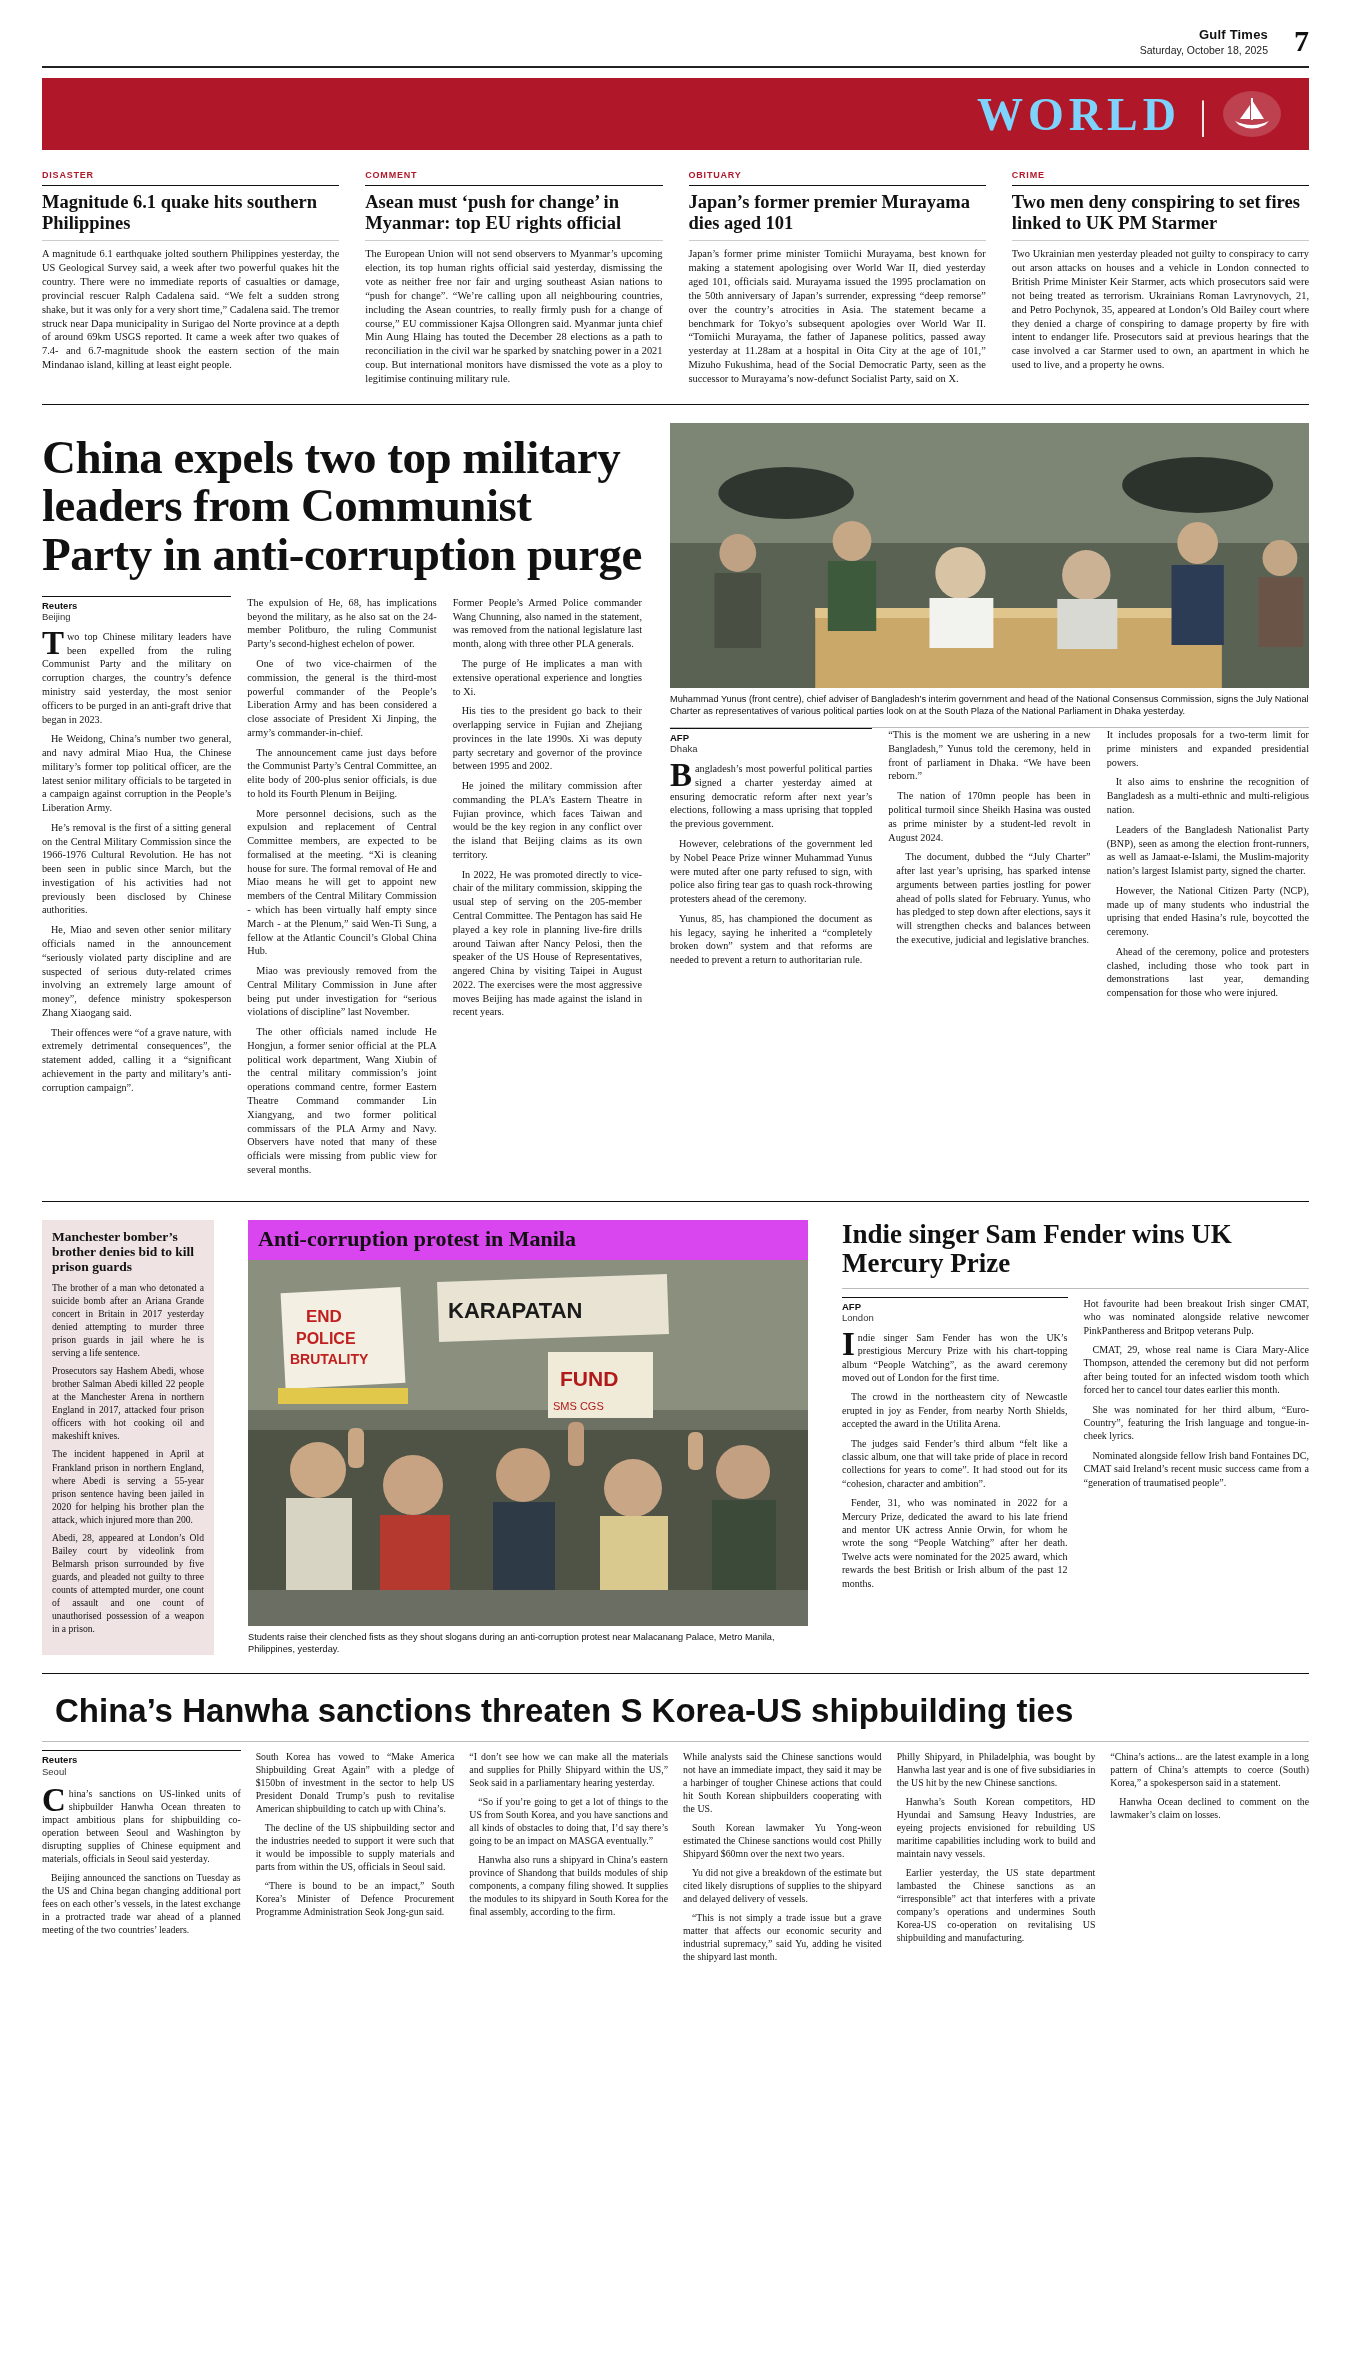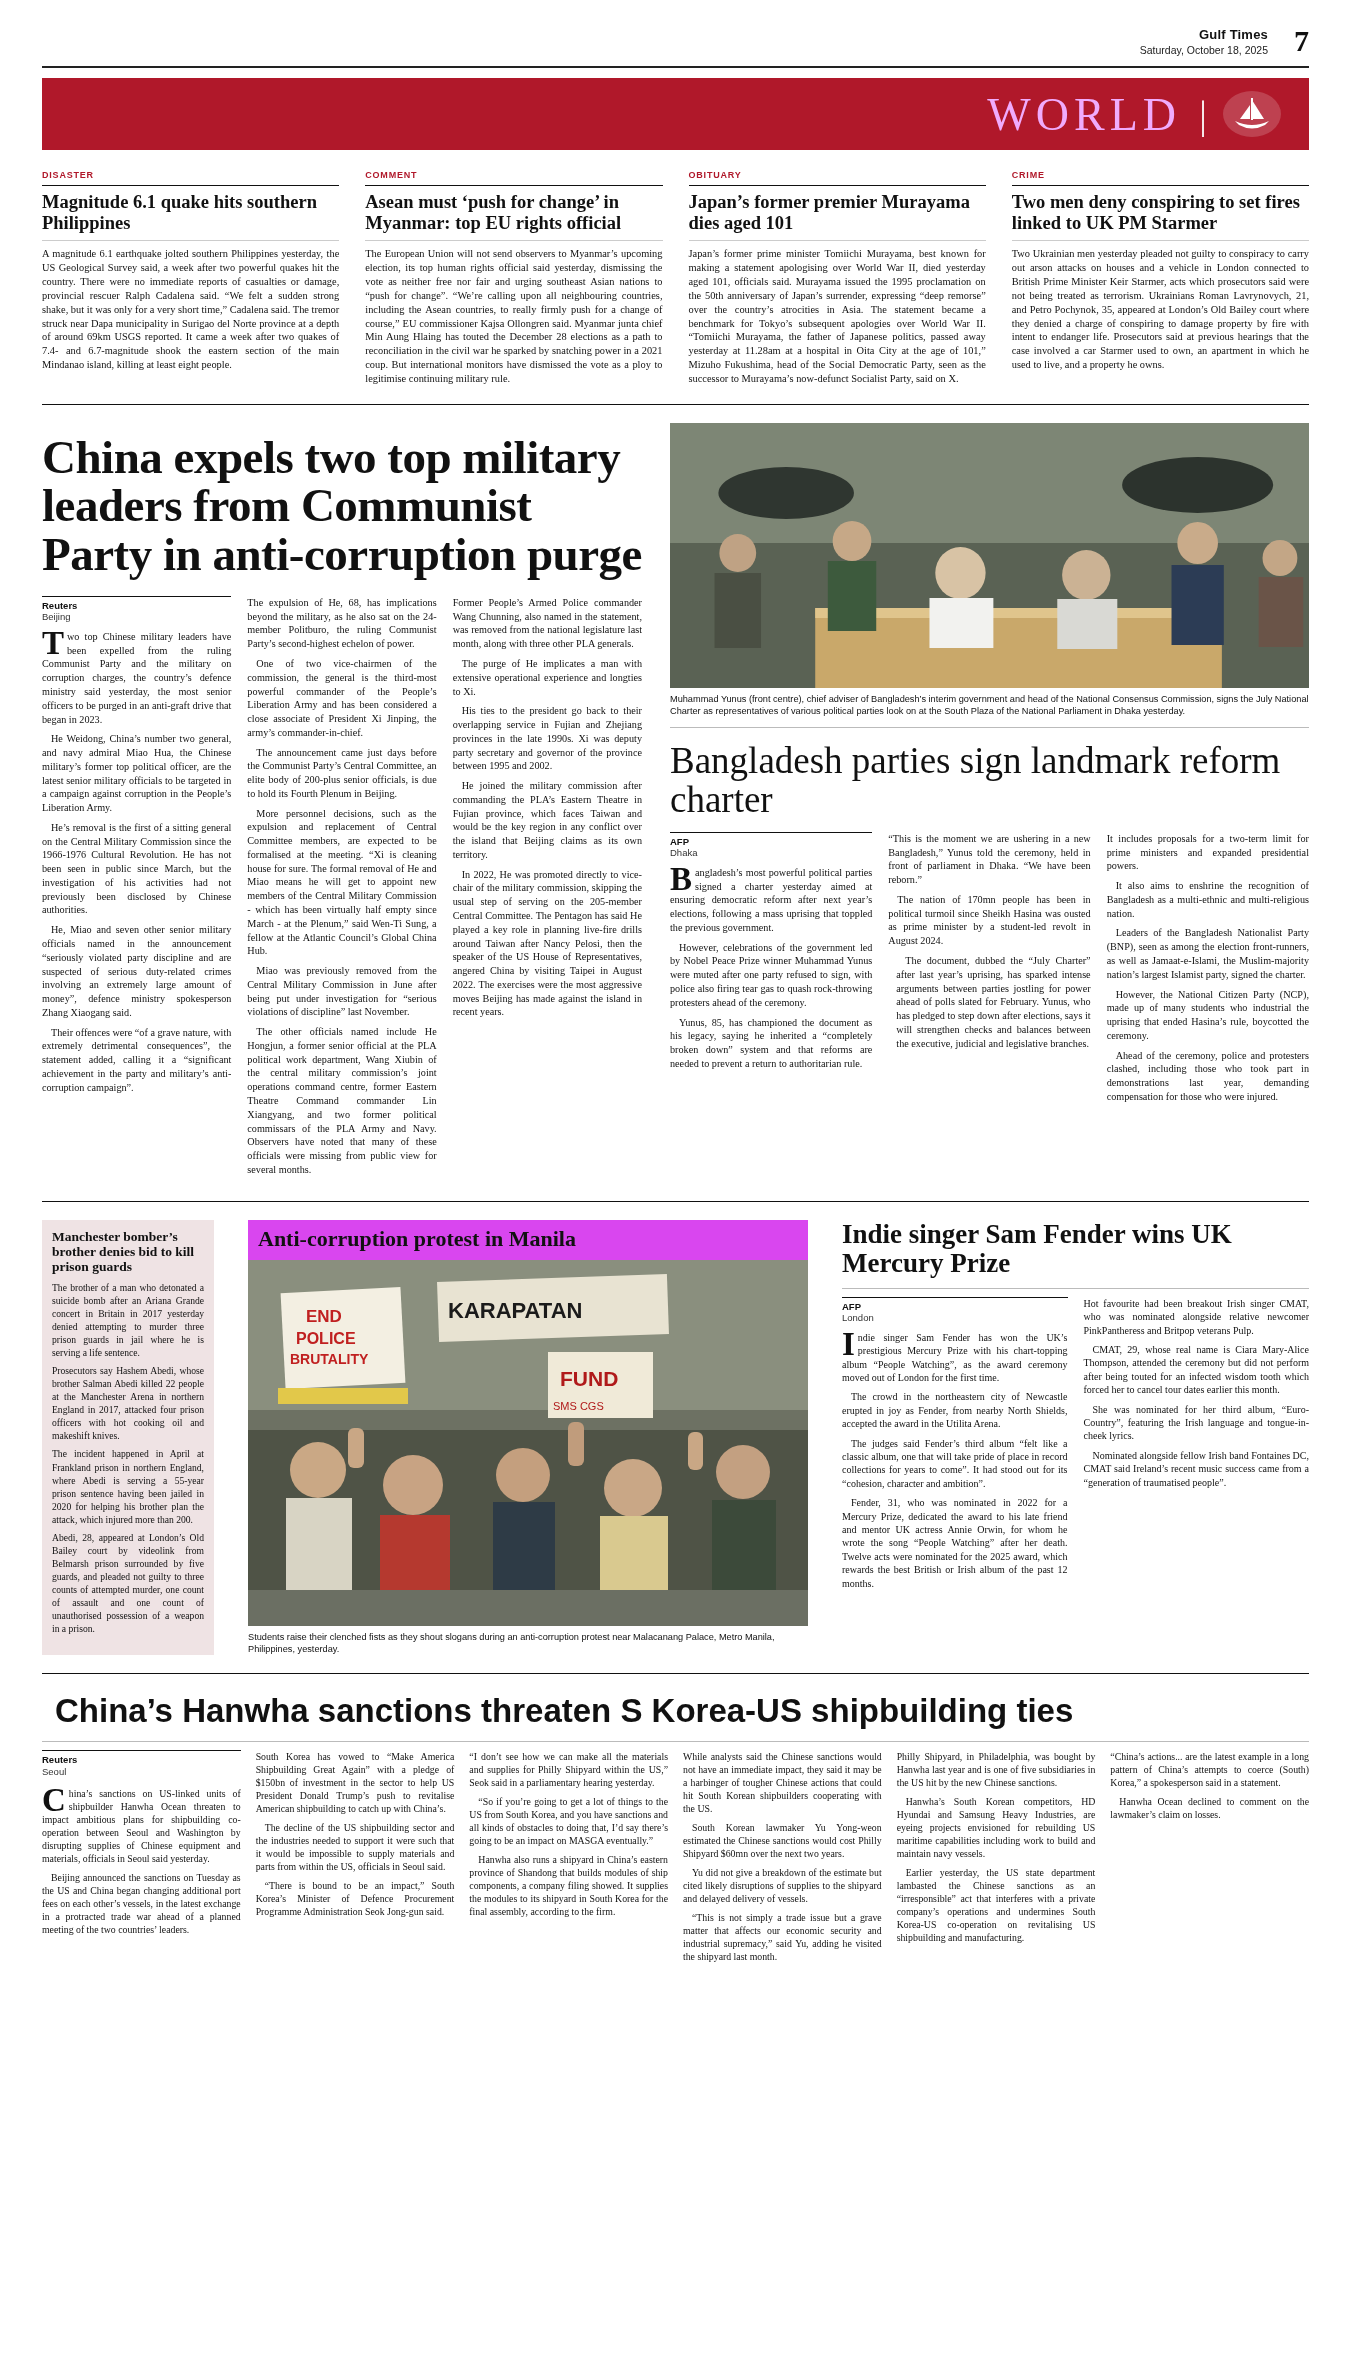--- a/index.html
+++ b/index.html
@@ -14,21 +14,21 @@
 
   
   .masthead { display:flex; align-items:flex-end; justify-content:flex-end; gap:14px; padding-bottom:6px; }
   .mh-title { font-family:"Liberation Sans", sans-serif; font-size:13px; font-weight:bold; letter-spacing:.2px; text-align:right; }
   .mh-date { font-family:"Liberation Sans", sans-serif; font-size:10.5px; color:#222; text-align:right; margin-top:2px; }
   .mh-page { font-family:"Liberation Serif", serif; font-size:30px; font-weight:bold; line-height:1; padding-left:12px; }
   .mh-rule { border-top:2px solid #222; margin-top:4px; }
 
   
   .banner { margin-top:10px; background:#b0182a; height:72px; display:flex; align-items:center; justify-content:flex-end; padding-right:28px; }
-  .banner .word { font-family:"Liberation Serif", serif; color:#f0abfc; font-size:46px; letter-spacing:5px; font-weight:400; }
+  .banner .word { font-family:"Liberation Serif", serif; color:#7dd3fc; font-size:46px; letter-spacing:5px; font-weight:700; }
   .banner .divider { color:#fff; font-size:40px; margin:0 16px 0 18px; opacity:.9; }
   .banner .logo { width:58px; height:46px; position:relative; }
   .banner .logo .circle { position:absolute; inset:0; border-radius:50%; background:#fff; opacity:.18; }
   .banner .logo svg { position:absolute; left:6px; top:4px; }
 
   
   .briefs { display:grid; grid-template-columns:repeat(4, 1fr); gap:26px; margin-top:20px; }
   .kicker { font-family:"Liberation Sans", sans-serif; font-size:9px; font-weight:bold; letter-spacing:.8px; color:#b0182a; margin-bottom:5px; }
   .brief h3 { font-family:"Liberation Serif", serif; font-size:18.5px; line-height:1.12; margin:0 0 7px 0; font-weight:bold; }
   .brief .body { font-size:10.4px; line-height:1.33; text-align:justify; }
@@ -194,21 +194,20 @@
           <circle cx="70" cy="130" r="19" fill="#bfa284"></circle>
           <rect x="46" y="150" width="48" height="75" fill="#4a4f43"></rect>
           <circle cx="630" cy="135" r="18" fill="#c3a686"></circle>
           <rect x="608" y="154" width="46" height="70" fill="#6a5448"></rect>
         </svg>
       </div>
       <div class="photo-cap">Muhammad Yunus (front centre), chief adviser of Bangladesh’s interim government and head of the National Consensus Commission, signs the July National Charter as representatives of various political parties look on at the South Plaza of the National Parliament in Dhaka yesterday.</div>
 
       <div class="hr-thin" style="margin:10px 0 0 0;"></div>
 
-      <h2 class="bd-head">Bangladesh parties sign landmark reform charter</h2>
 
       <div style="display:grid;grid-template-columns:1fr 1fr 1fr;gap:16px;">
         <div>
           <div class="byline">
             <span>AFP</span><br>
             <span class="place">Dhaka</span>
           </div>
           <div style="font-size:10.2px;line-height:1.35;text-align:justify;margin-top:8px;">
             <p class="dropcap" style="margin:0 0 6px 0;">Bangladesh’s most powerful political parties signed a charter yesterday aimed at ensuring democratic reform after next year’s elections, following a mass uprising that toppled the previous government.</p>
             <p style="margin:0 0 6px 0;text-indent:9px;">However, celebrations of the government led by Nobel Peace Prize winner Muhammad Yunus were muted after one party refused to sign, with police also firing tear gas to quash rock-throwing protesters ahead of the ceremony.</p>

